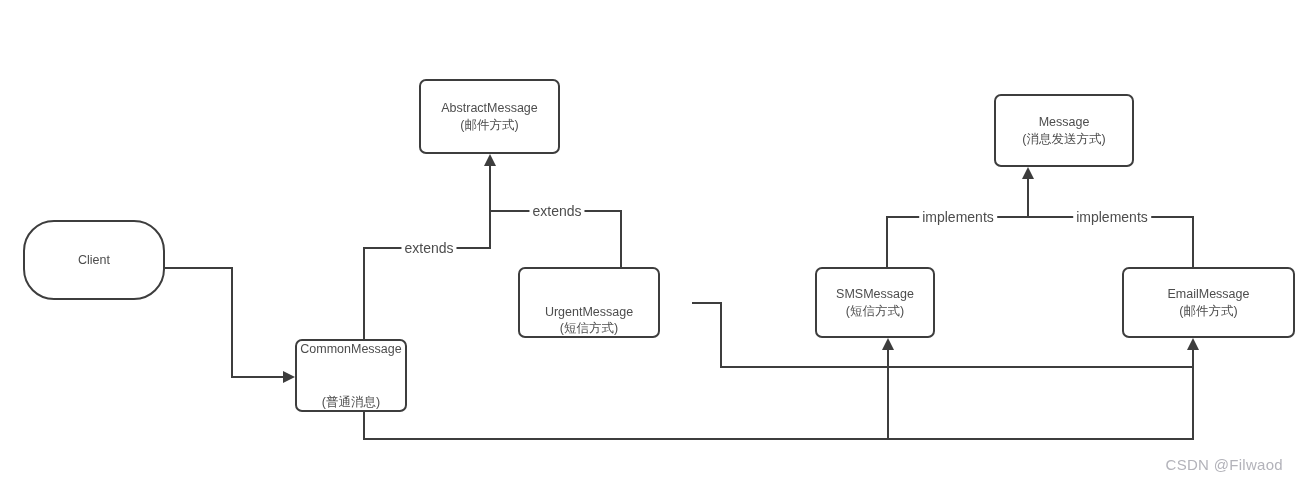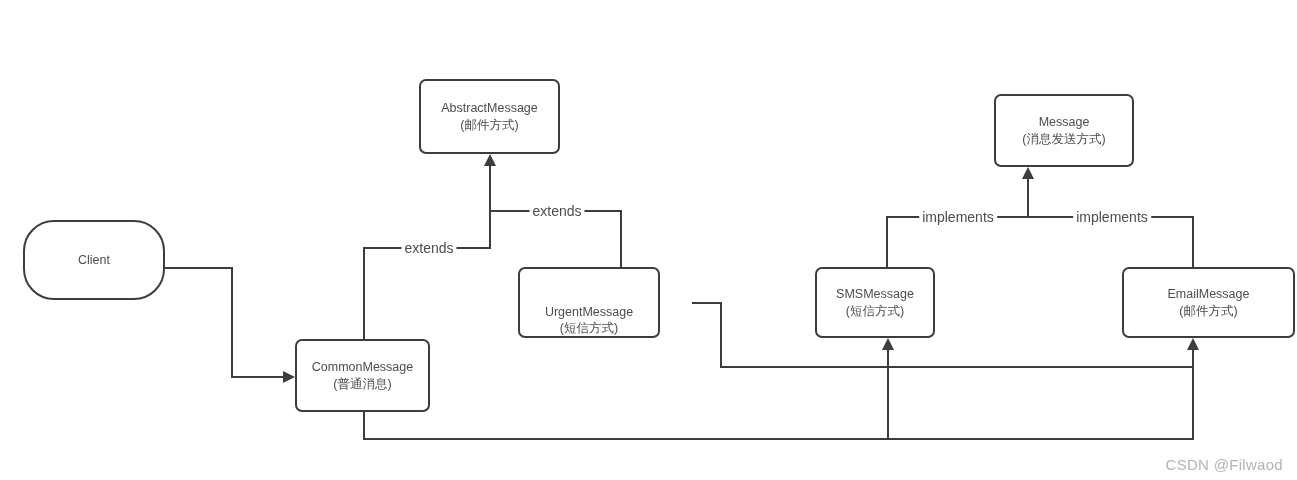--- a/index.html
+++ b/index.html
@@ -80,21 +80,21 @@
   <div class="node" style="left:23px;top:220px;width:142px;height:80px;border-radius:31px;">
     <div>Client</div>
     <div></div>
   </div>
 
   <div class="node" style="left:419px;top:79px;width:141px;height:75px;">
     <div>AbstractMessage</div>
     <div>(邮件方式)</div>
   </div>
 
-  <div class="node" style="left:295px;top:339px;width:135px;height:73px;">
+  <div class="node" style="left:295px;top:339px;width:112px;height:73px;justify-content:space-between;">
     <div>CommonMessage</div>
     <div>(普通消息)</div>
   </div>
 
   <div class="node" style="left:518px;top:267px;width:142px;height:71px;justify-content:flex-end;">
     <div>UrgentMessage</div>
     <div>(短信方式)</div>
   </div>
 
   <div class="node" style="left:958px;top:94px;width:140px;height:73px;margin-left:36px;">

